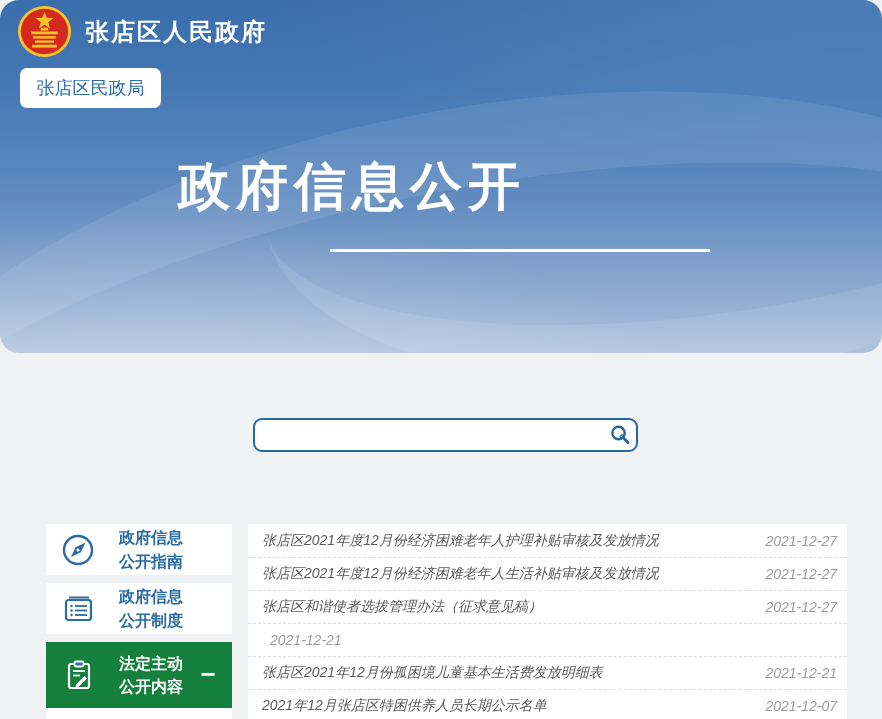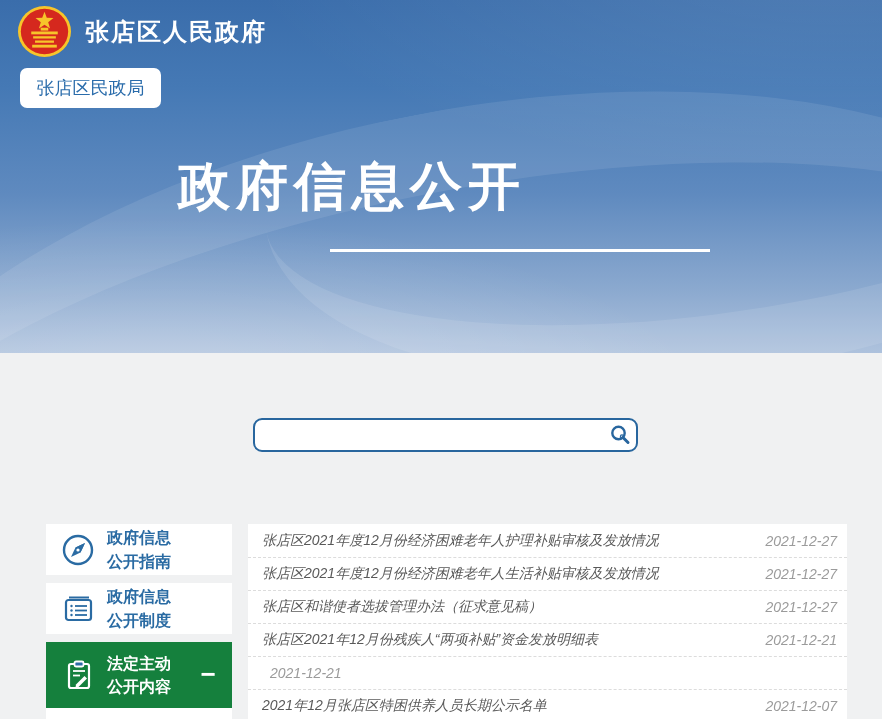--- a/index.html
+++ b/index.html
@@ -7,20 +7,21 @@
   body { font-family:"Liberation Sans","DejaVu Sans",sans-serif; background:#f0f1f2; }
   #page { position:relative; width:882px; height:719px; overflow:hidden; background:#f0f1f2; }
 
   
   .banner {
     position:absolute; top:0; left:0; width:882px; height:353px; overflow:hidden;
     background:
       radial-gradient(ellipse 900px 320px at 18% 118%, rgba(255,255,255,0.28), rgba(255,255,255,0) 62%),
       radial-gradient(ellipse 1000px 380px at 95% -15%, rgba(255,255,255,0.12), rgba(255,255,255,0) 60%),
       linear-gradient(180deg,#3a6dab 0%, #4579b5 25%, #5f8abf 55%, #8ba9cf 82%, #aec2dd 100%);
+    border-radius: 19px;
   }
   .swoosh-a { position:absolute; top:-60px; left:260px; width:950px; height:430px;
     border-radius:50%; border-bottom:60px solid rgba(255,255,255,0.10); transform:rotate(-9deg); }
   .swoosh-b { position:absolute; top:110px; left:-180px; width:1300px; height:620px;
     border-radius:50%; border-top:80px solid rgba(255,255,255,0.09); transform:rotate(-11deg); }
   .swoosh-c { position:absolute; top:40px; left:-120px; width:1200px; height:500px;
     border-radius:50%; border-bottom:40px solid rgba(255,255,255,0.07); transform:rotate(7deg); }
 
   .brand { position:absolute; top:5px; left:16px; display:flex; align-items:center; cursor:pointer; }
   .emblem { width:57px; height:53px; display:block; }
@@ -56,21 +57,21 @@
     display:flex; align-items:center; justify-content:center; padding:0; }
 
   
   .sidebar { position:absolute; top:171px; left:46px; width:186px; }
   .side-item {
     width:186px; height:51px; background:#ffffff; margin-bottom:8px;
     display:flex; align-items:center; padding-left:13px; cursor:pointer;
     color:#2a6ba3; position:relative;
   }
   .side-item .icon { width:38px; height:38px; flex:0 0 38px; display:flex; align-items:center; justify-content:center; }
-  .side-item .lbl { margin-left:10px; font-size:16px; font-weight:bold; line-height:1.45; }
+  .side-item .lbl { margin-left:22px; font-size:16px; font-weight:bold; line-height:1.45; }
   .side-item.active { background:#15803d; color:#ffffff; height:66px; margin-bottom:0; }
   .minus-toggle { position:absolute; right:12px; top:50%; margin-top:-8px; width:24px; height:16px;
     color:#ffffff; font-size:26px; font-weight:bold; line-height:14px; text-align:center; cursor:pointer; }
   .submenu { width:186px; background:#ffffff; padding:10px 0 0 0; }
   .submenu-item { padding:4px 0 4px 17px; font-size:15px; color:#666666; cursor:pointer; }
 
   
   .news-panel { position:absolute; top:171px; left:248px; width:599px; height:195px; background:#ffffff; overflow:hidden; }
   .news-row {
     height:33px; display:flex; align-items:center; padding:0 10px 0 14px; cursor:pointer;font-style:italic;
@@ -187,24 +188,24 @@
       </div>
       <div class="news-row">
         <span class="news-title">张店区2021年度12月份经济困难老年人生活补贴审核及发放情况</span>
         <span class="news-date">2021-12-27</span>
       </div>
       <div class="news-row">
         <span class="news-title">张店区和谐使者选拔管理办法（征求意见稿）</span>
         <span class="news-date">2021-12-27</span>
       </div>
       <div class="news-row">
-        <span class="news-title">张店区2021年12月份残疾人“两项补贴”资金发放明细表</span>
         <span class="news-date">2021-12-21</span>
       </div>
       <div class="news-row">
+        <span class="news-title">张店区2021年12月份孤困境儿童基本生活费发放明细表</span>
         <span class="news-date">2021-12-21</span>
       </div>
       <div class="news-row">
         <span class="news-title">2021年12月张店区特困供养人员长期公示名单</span>
         <span class="news-date">2021-12-07</span>
       </div>
     </div>
 
   </div>
 </div>

